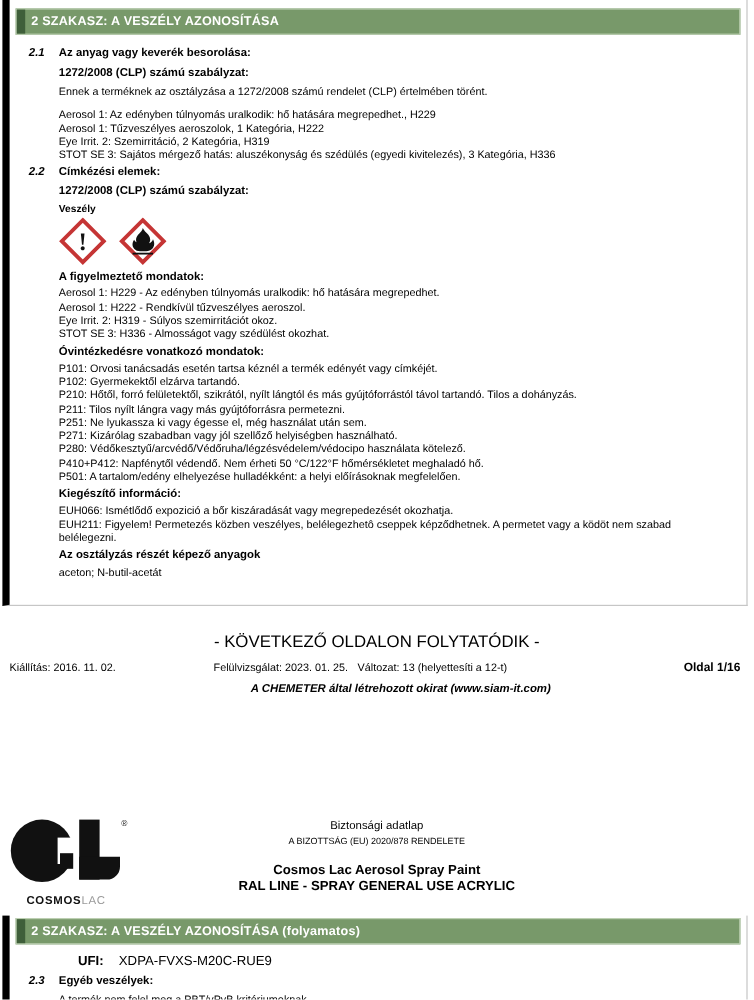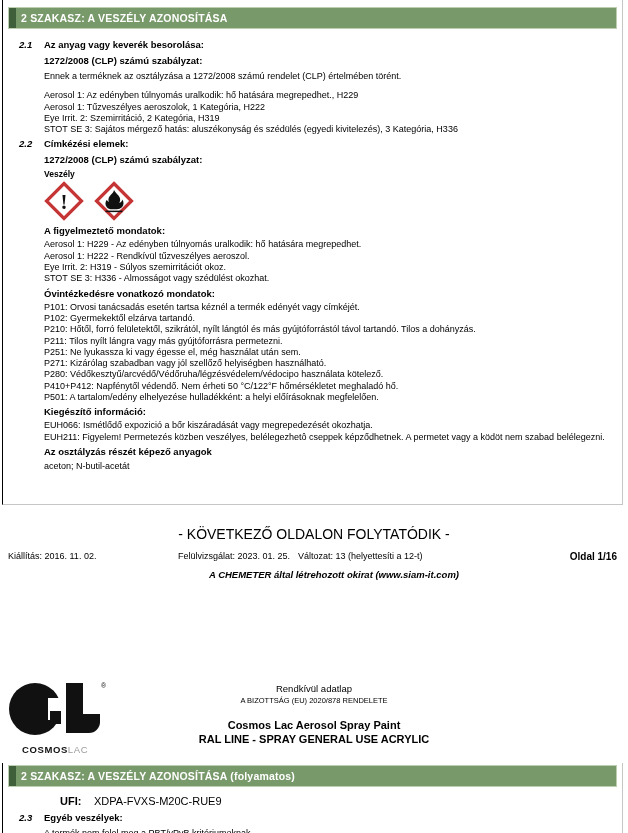--- a/index.html
+++ b/index.html
@@ -3,21 +3,21 @@
 <meta charset="utf-8">
 <style>
   html,body{margin:0;padding:0;}
   body{
     width:628px;height:833px;overflow:hidden;background:#ffffff;
     font-family:"Liberation Sans","DejaVu Sans",sans-serif;
     color:#000;-webkit-font-smoothing:antialiased;
   }
   .page-box{
     margin:0 5px 0 2px;
-    border-left:1px solid #000000;border-right:1px solid #c6c6c6;
+    border-left:6px solid #000000;border-right:1px solid #c6c6c6;
     position:relative;background:#fff;
   }
   .box1{height:505px;border-bottom:1px solid #c6c6c6;padding-top:7px;box-sizing:border-box;overflow:hidden;}
   .section-bar{
     margin:0 5px;height:20px;border:1px solid #bccfb2;
     background:#78996a;display:flex;align-items:stretch;
   }
   .bar-accent{width:7px;background:#3f5f3a;}
   .bar-label{
     color:#ffffff;font-weight:bold;font-size:10.5px;line-height:20px;
@@ -156,21 +156,21 @@
       <circle cx="27" cy="28" r="26" fill="#111"></circle>
       <rect x="40" y="17" width="20" height="22" fill="#ffffff"></rect>
       <rect x="42" y="30" width="11" height="13" fill="#111"></rect>
       <rect x="58" y="2" width="17" height="50" fill="#111"></rect>
       <path d="M58 33 h34 v8 a11 11 0 0 1 -11 11 h-23 z" fill="#111"></path>
       <text x="93" y="7" font-size="7" fill="#111" font-family="Liberation Sans, sans-serif">®</text>
     </svg>
     <div class="logo-word"><span class="b">COSMOS</span><span class="l">LAC</span></div>
   </div>
   <div class="p2-titles">
-    <div class="t-doctype">Rendkívül adatlap</div>
+    <div class="t-doctype">Biztonsági adatlap</div>
     <div class="t-reg">A BIZOTTSÁG (EU) 2020/878 RENDELETE</div>
     <div class="t-prod">Cosmos Lac Aerosol Spray Paint</div>
     <div class="t-prod2">RAL LINE - SPRAY GENERAL USE ACRYLIC</div>
   </div>
 </div>
 
 <div class="page-box box2">
   <div class="section-bar">
     <div class="bar-accent"></div>
     <div class="bar-label">2 SZAKASZ: A VESZÉLY AZONOSÍTÁSA (folyamatos)</div>

